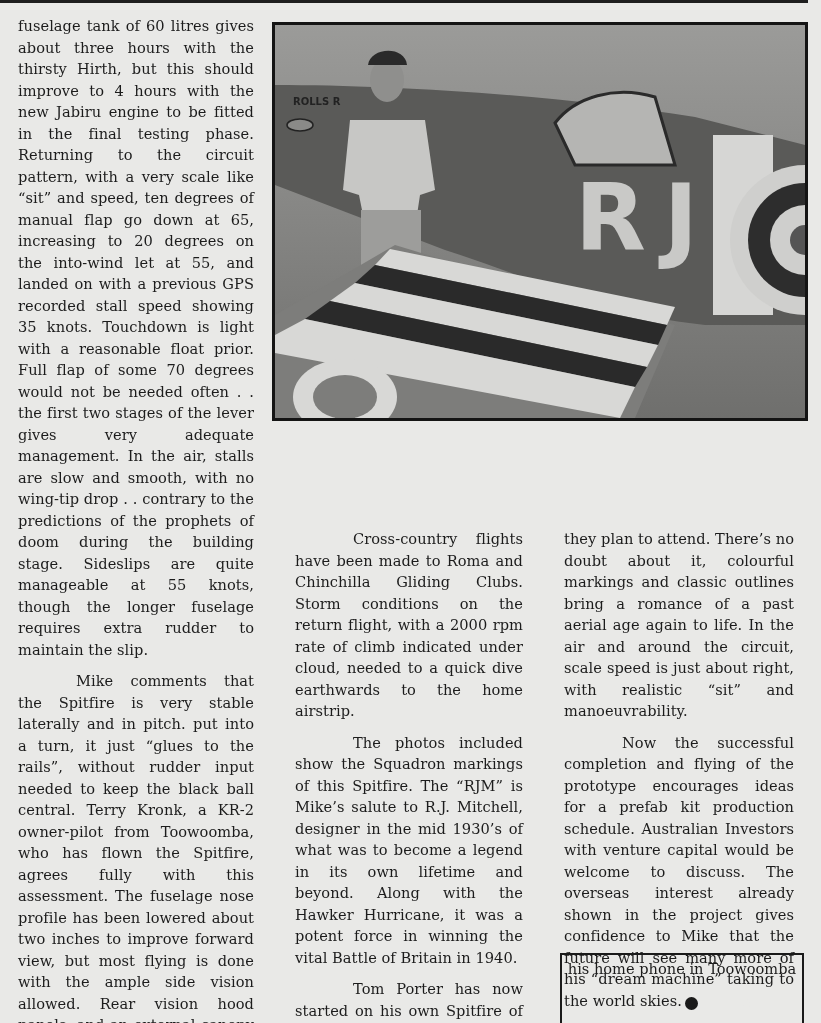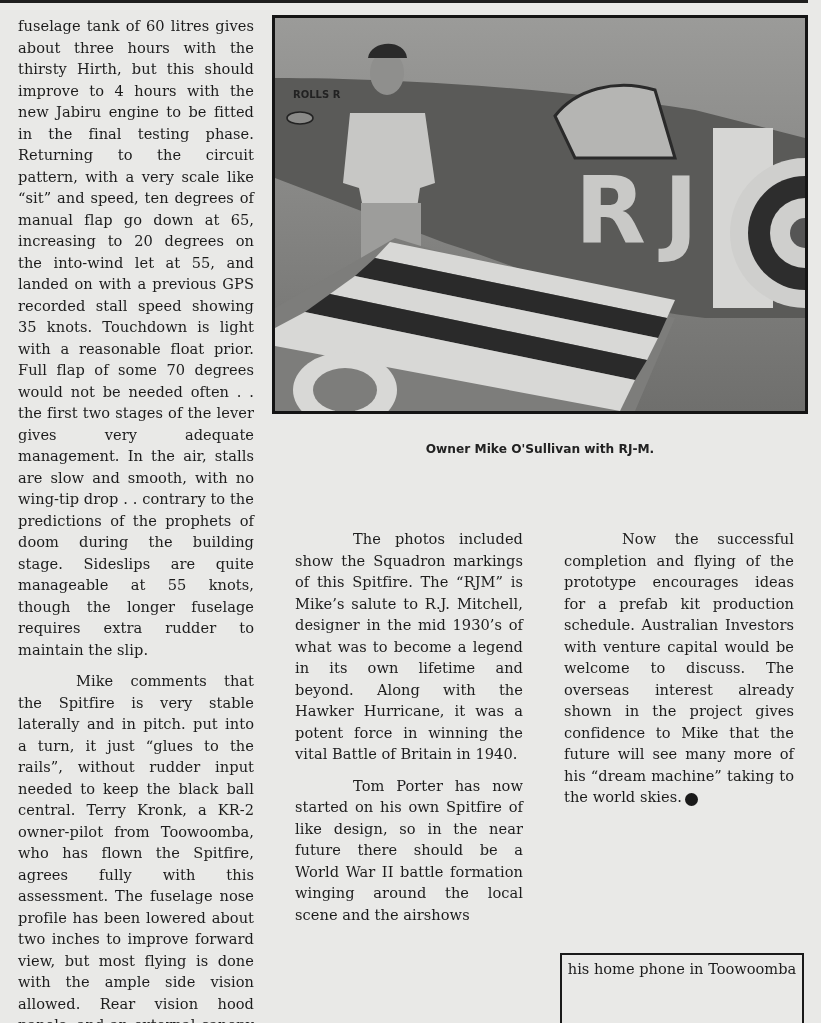--- a/index.html
+++ b/index.html
@@ -20,21 +20,21 @@
     text-align-last: left;
     letter-spacing: 0.05px;
   }
   .col p { margin: 10px; }
   .col p.indent { text-indent: 58px; }
   .col1 { left: 8px; top: 5px; width: 256px; }
   .col2 { left: 285px; top: 518px; width: 248px; }
   .col3 { left: 554px; top: 518px; width: 250px; }
 
   .photo {
-    position: absolute; left: 272px; top: 15px; width: 536px; height: 399px;
+    position: absolute; left: 272px; top: 22px; width: 536px; height: 399px;
     border: 3px solid #141414; box-sizing: border-box; overflow: hidden;
     background: #fde047;
   }
   .photo svg { display: block; }
 
   .caption {
     position: absolute; left: 276px; top: 440px; width: 528px;
     text-align: center;
     font-family: "DejaVu Sans", "Liberation Sans", sans-serif;
     font-weight: bold; font-size: 12.2px; line-height: 19px; color: #222;
@@ -105,27 +105,28 @@
       <path d="M80,258 L383,320 L372,342 L55,276 Z" fill="#d8d8d6"></path>
       <path d="M55,276 L372,342 L360,362 L30,294 Z" fill="#2a2a2a"></path>
       <path d="M30,294 L360,362 L345,393 L0,328 L0,310 Z" fill="#d8d8d6"></path>
       <ellipse cx="70" cy="372" rx="52" ry="38" fill="#d8d8d6"></ellipse>
       <ellipse cx="70" cy="372" rx="32" ry="22" fill="#7d7d7b"></ellipse>
     </g>
   </svg>
 </div>
 
 <div class="caption">
-  <div>Owner Mike O'Sullivan with RJ-M.</div>
 </div>
 
 <div class="col col2">
+  <p class="indent">Cross-country flights have been made to Roma and Chinchilla Gliding Clubs.  Storm conditions on the return flight, with a 2000 rpm rate of climb indicated under cloud, needed to a quick dive earthwards to the home airstrip.</p>
   <p class="indent">The photos included show the Squadron markings of this Spitfire.  The “RJM” is Mike’s salute to R.J. Mitchell, designer in the mid 1930’s of what was to become a legend in its own lifetime and beyond.  Along with the Hawker Hurricane, it was a potent force in winning the vital Battle of Britain in 1940.</p>
   <p class="indent">Tom Porter has now started on his own Spitfire of like design, so in the near future there should be a World War II battle formation winging around the local scene and the airshows</p>
 </div>
 
 <div class="col col3">
+  <p>they plan to attend.  There’s no doubt about it, colourful markings and classic outlines bring a romance of a past aerial age again to life.  In the air and around the circuit, scale speed is just about right, with realistic “sit” and manoeuvrability.</p>
   <p class="indent"><span>Now the successful completion and flying  of the prototype encourages ideas for a prefab kit production schedule.  Australian Investors with venture capital would be welcome to discuss.  The overseas interest already shown in the project  gives confidence to Mike that the future will see many more of his “dream machine” taking to the world skies.</span><span class="end-mark">✪</span></p>
 </div>
 
 <div class="info-box">
   <div>his home phone in Toowoomba</div>
 </div>
 
 </body></html>

